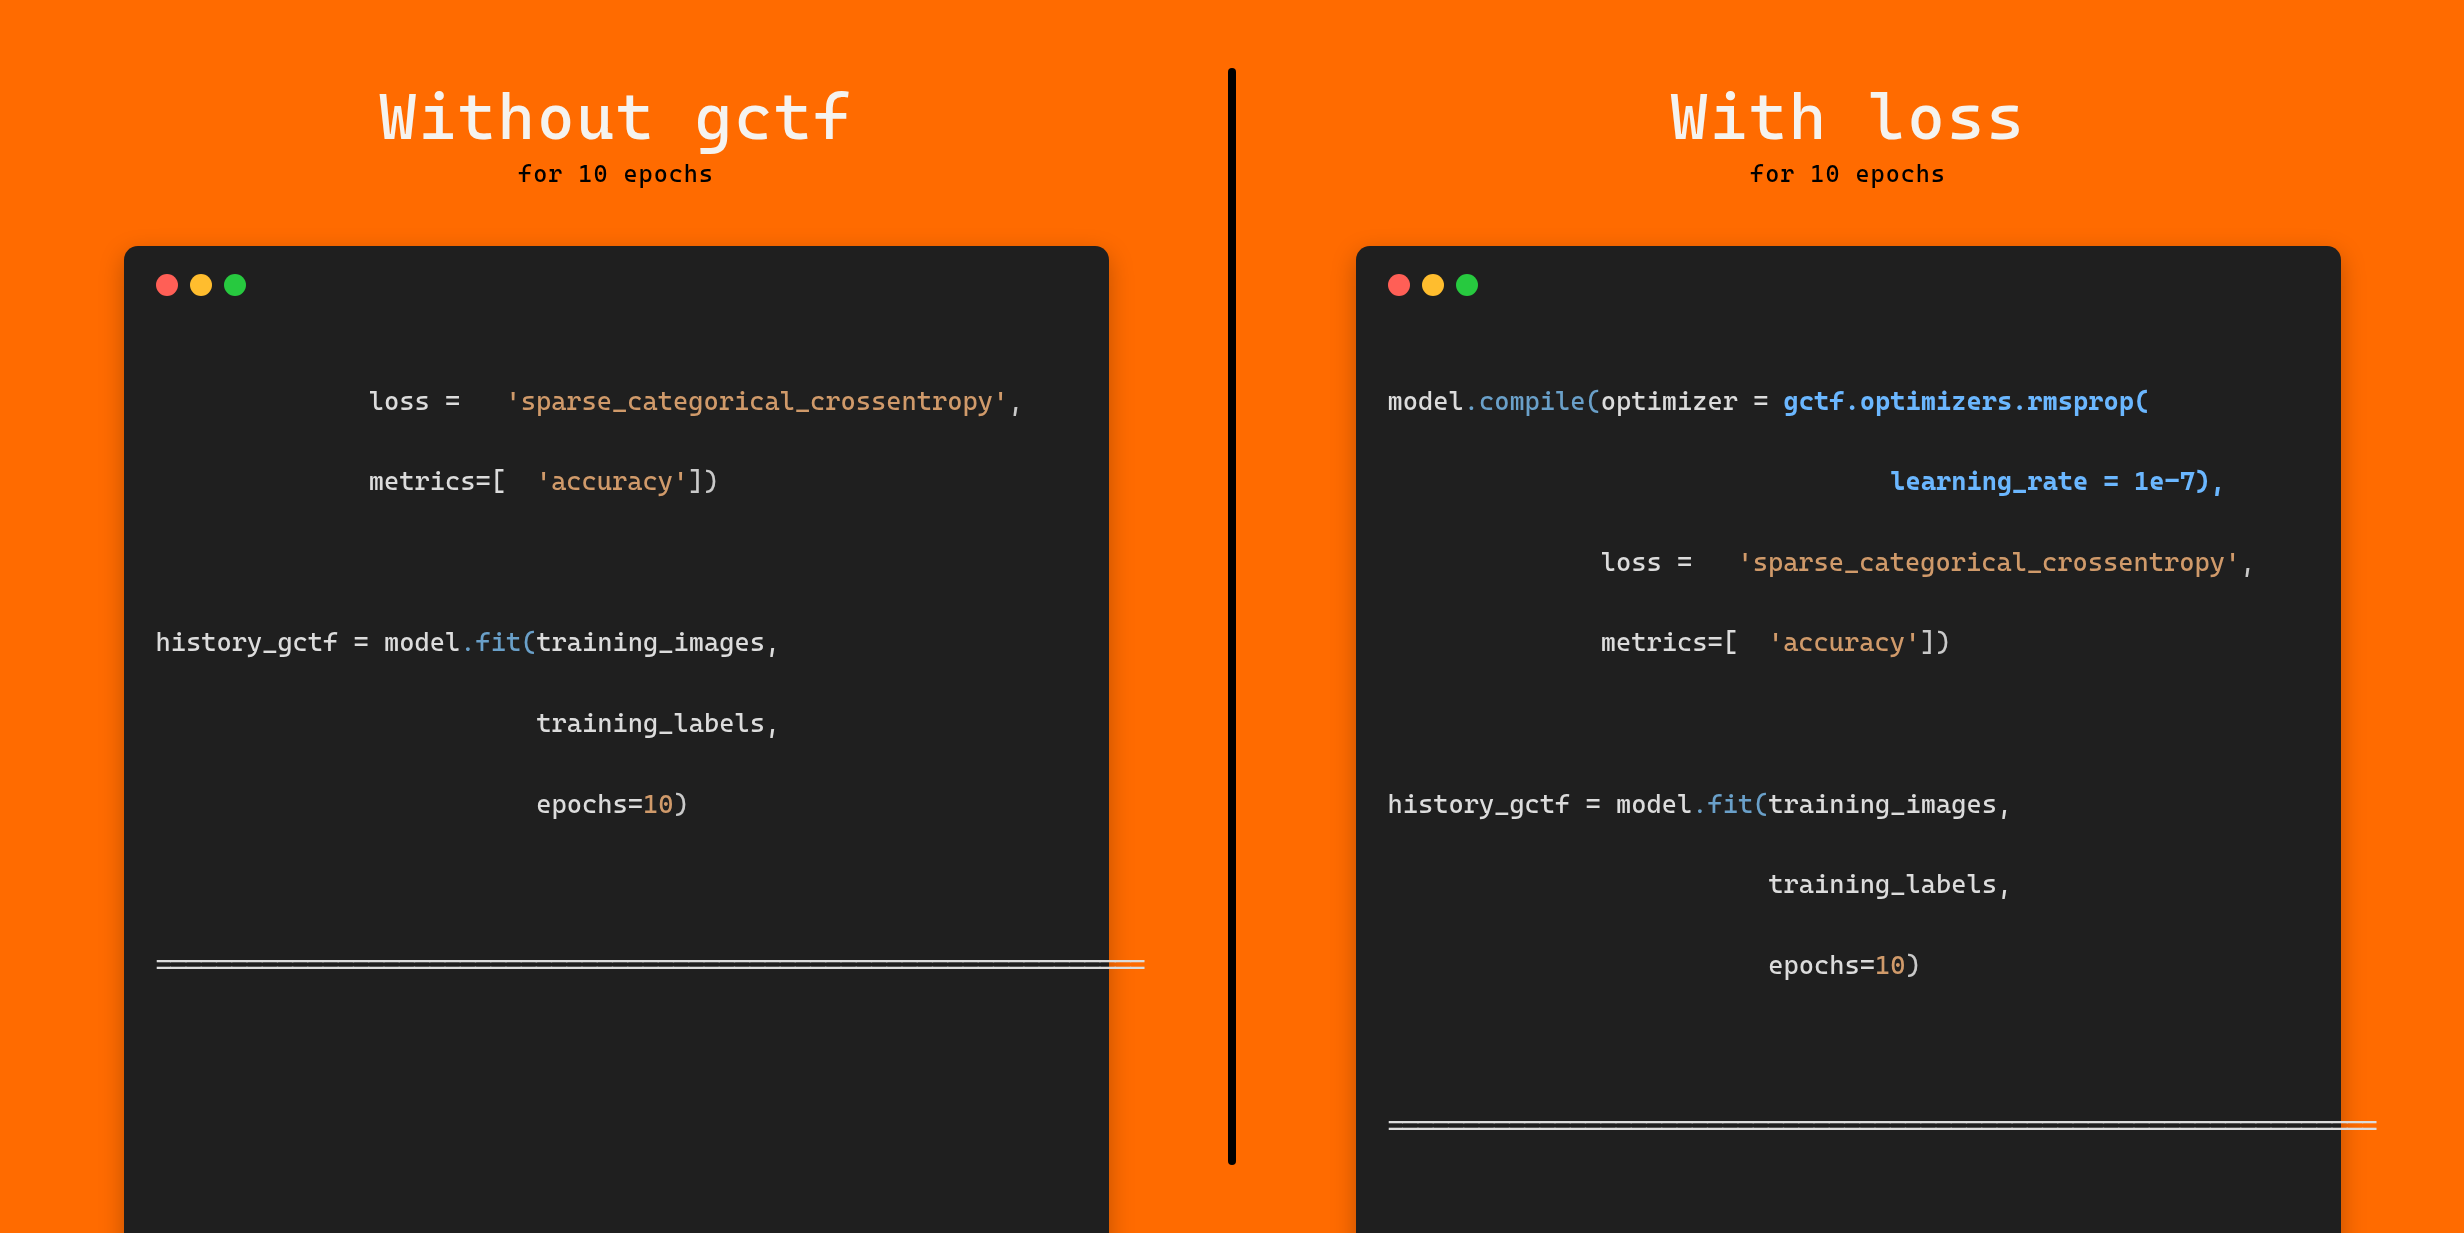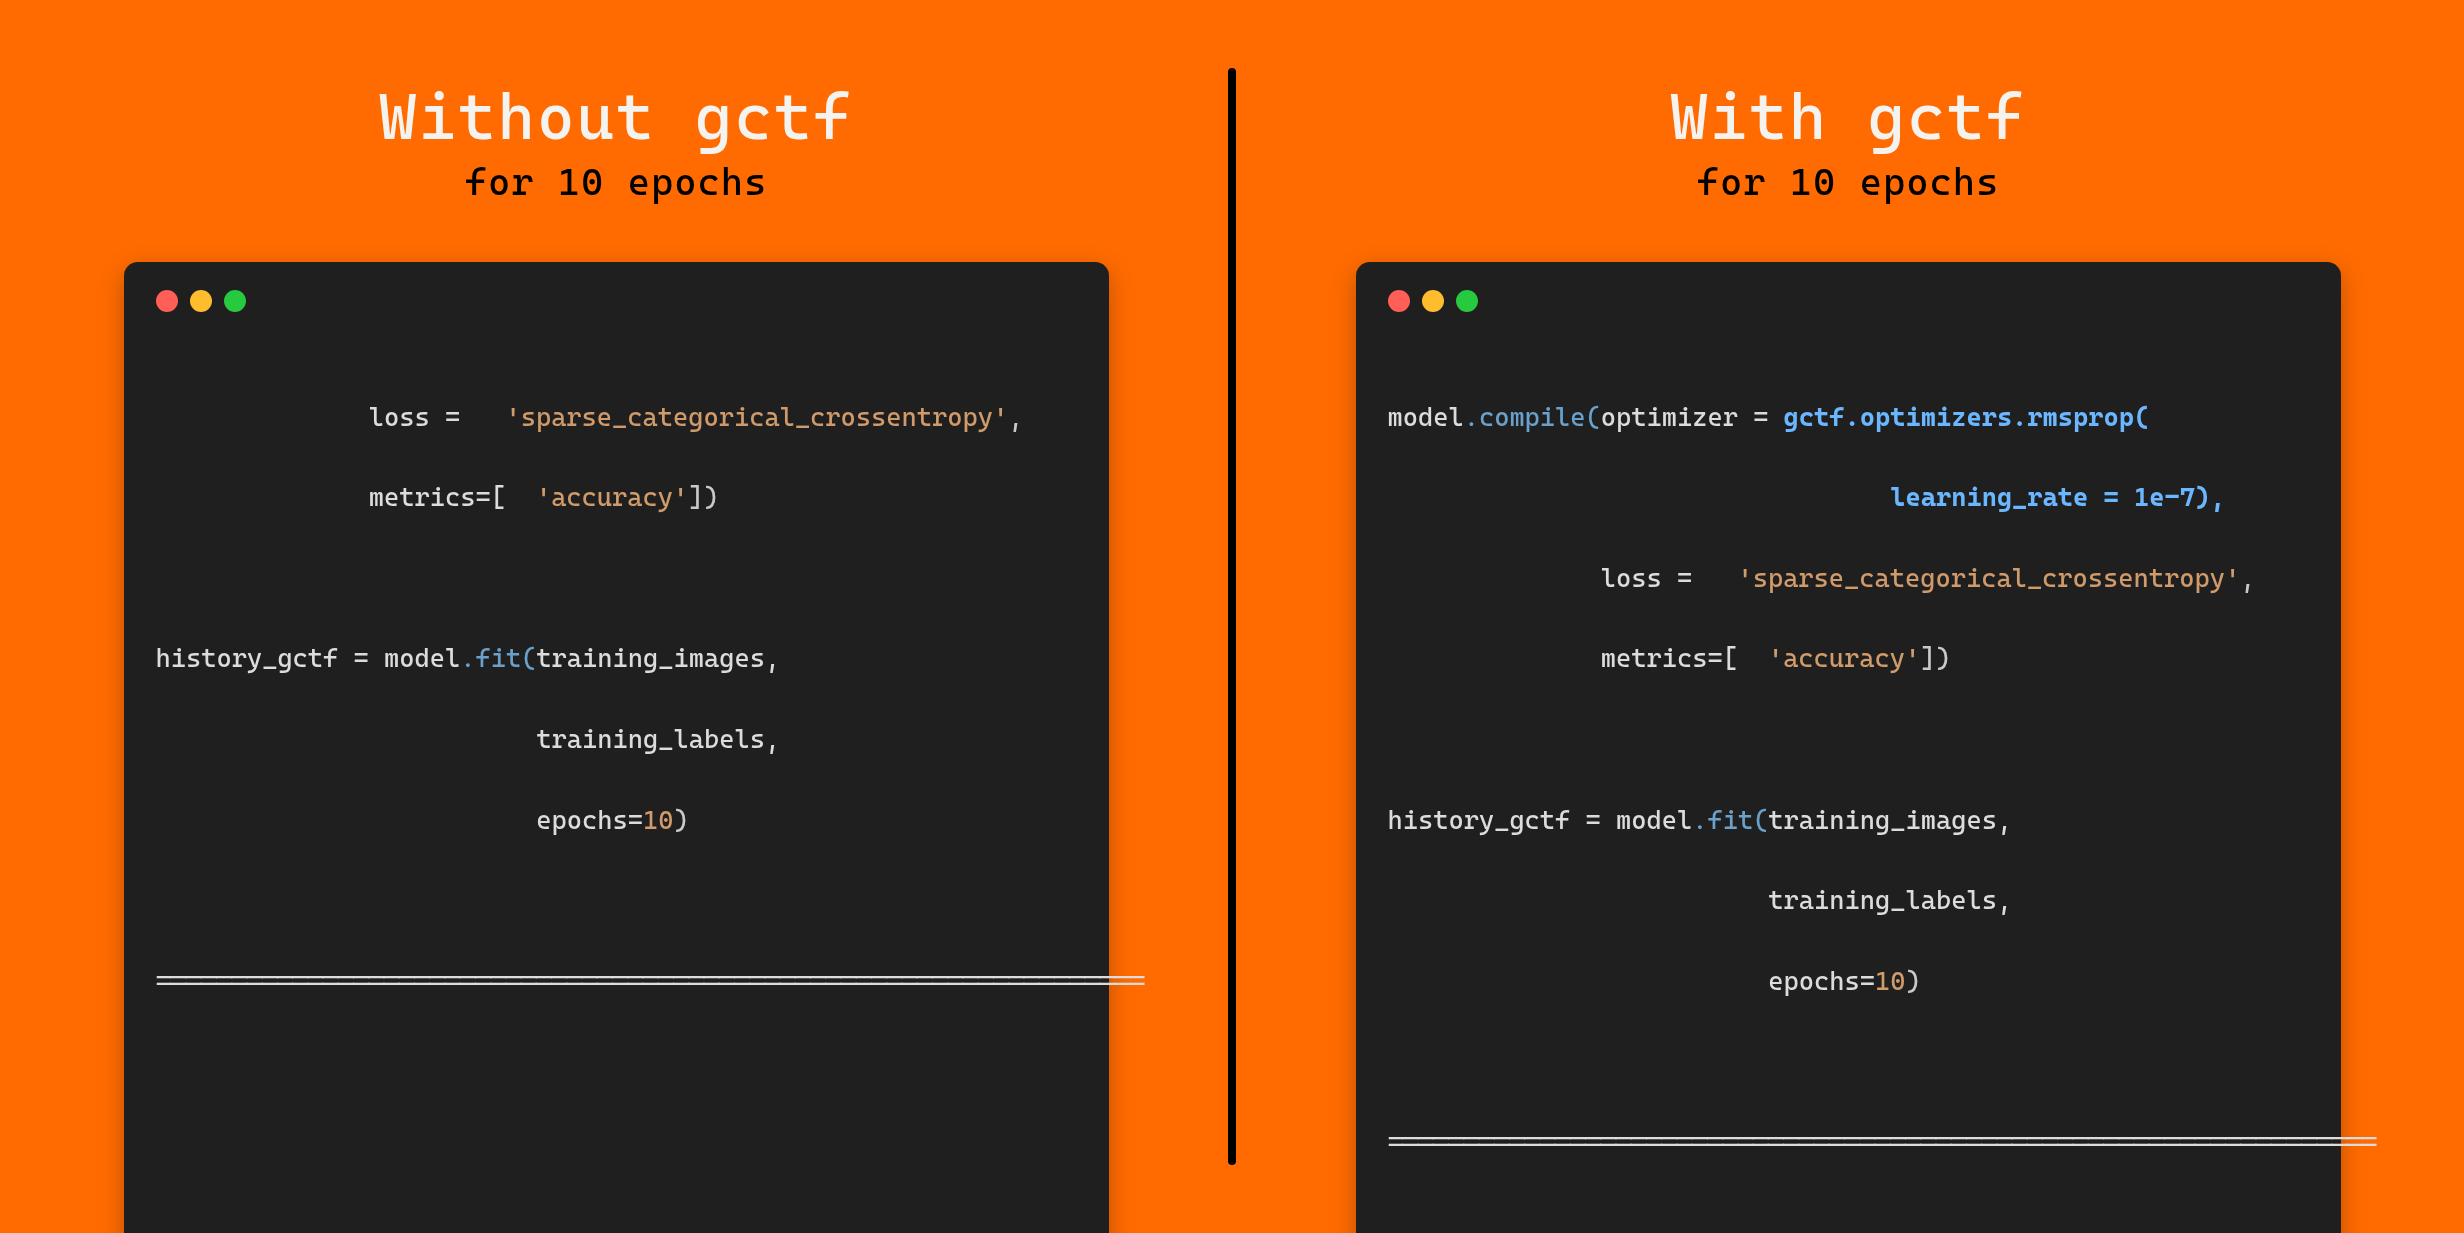--- a/index.html
+++ b/index.html
@@ -37,21 +37,21 @@
   .title {
     color: #f5f3ef;
     font-size: 64px;
     letter-spacing: 2px;
     font-weight: 400;
     text-align: left;
     line-height: 1.1;
   }
   .subtitle {
     color: #000;
-    font-size: 38px;
+    font-size: 24px;
     letter-spacing: 1px;
     margin-top: 8px;
     text-align: center;
   }
   .terminal {
     width: 985px;
     background: #1f1f1f;
     border-radius: 14px;
     margin-top: 58px;
     padding: 28px 32px 36px 32px;
@@ -115,21 +115,21 @@
 <div class="line"><span class="c-sep">=================================================================</span></div>
 <div class="blank"></div>
 
 
 
       </div>
     </div>
   </div>
 
   <div class="col">
-    <div class="title">With gctf</div>
+    <div class="title">With loss</div>
     <div class="subtitle">for 10 epochs</div>
 
     <div class="terminal">
       <div class="dots">
         <div class="dot red"></div>
         <div class="dot yellow"></div>
         <div class="dot green"></div>
       </div>
       <div class="codeblock">
 <div class="line"><span class="c-ident">model</span><span class="c-mem">.compile(</span><span class="c-ident">optimizer = </span><span class="c-hl">gctf.optimizers.rmsprop(</span></div>

